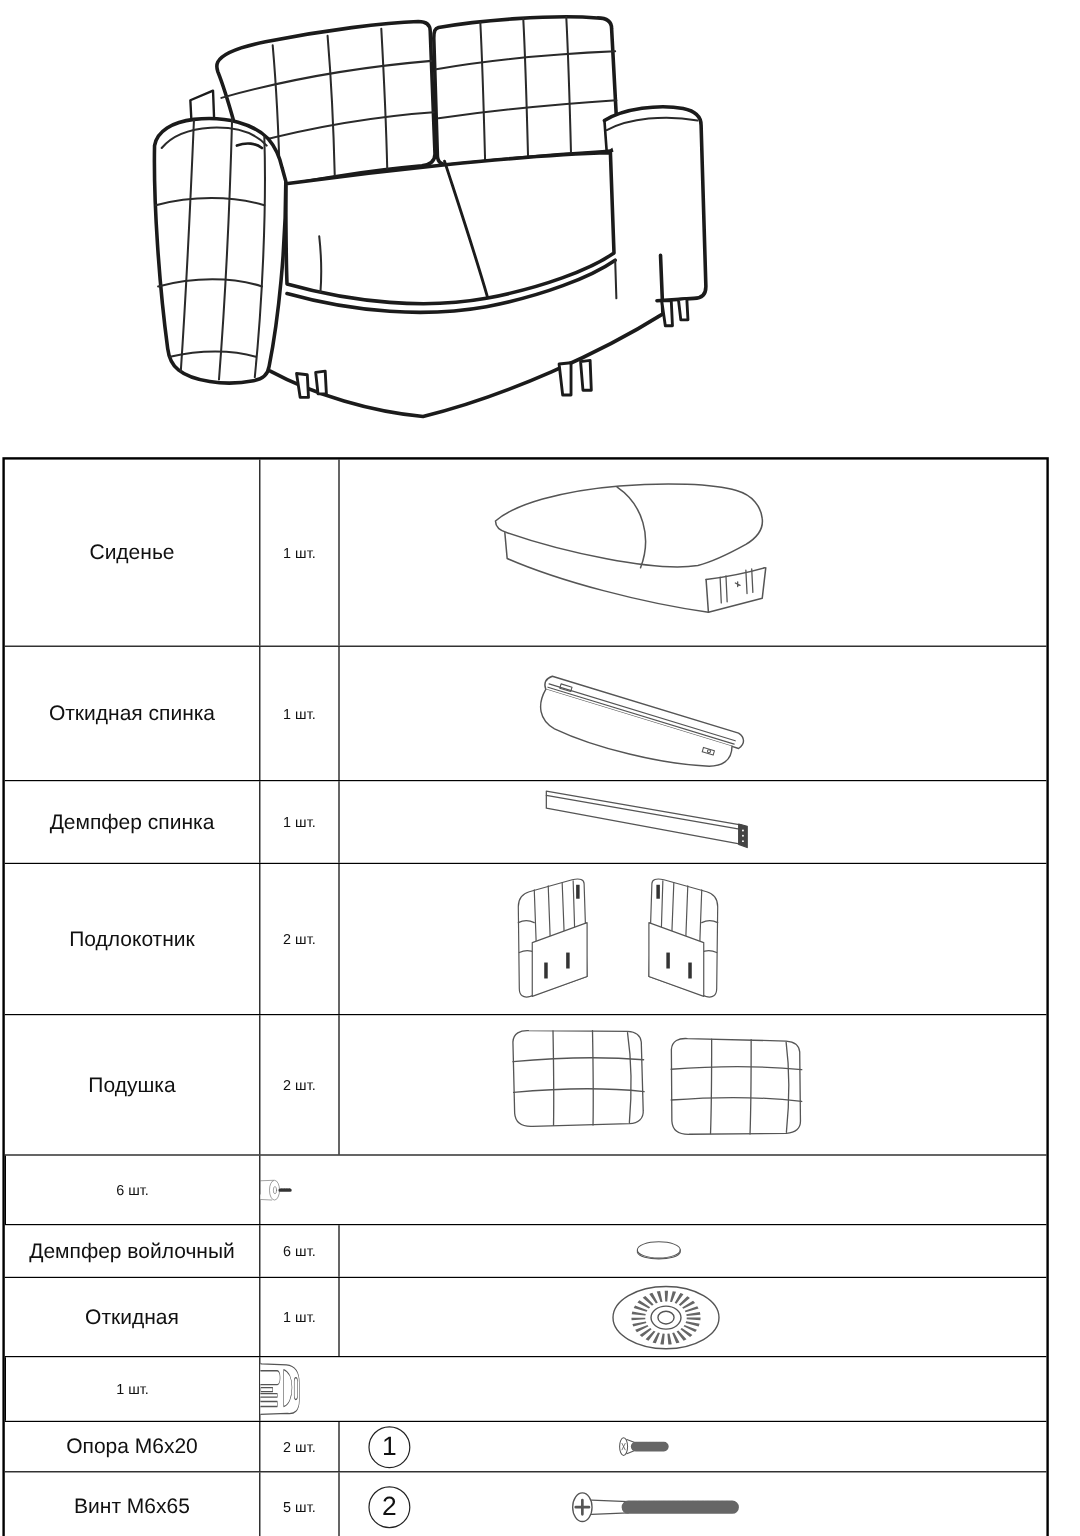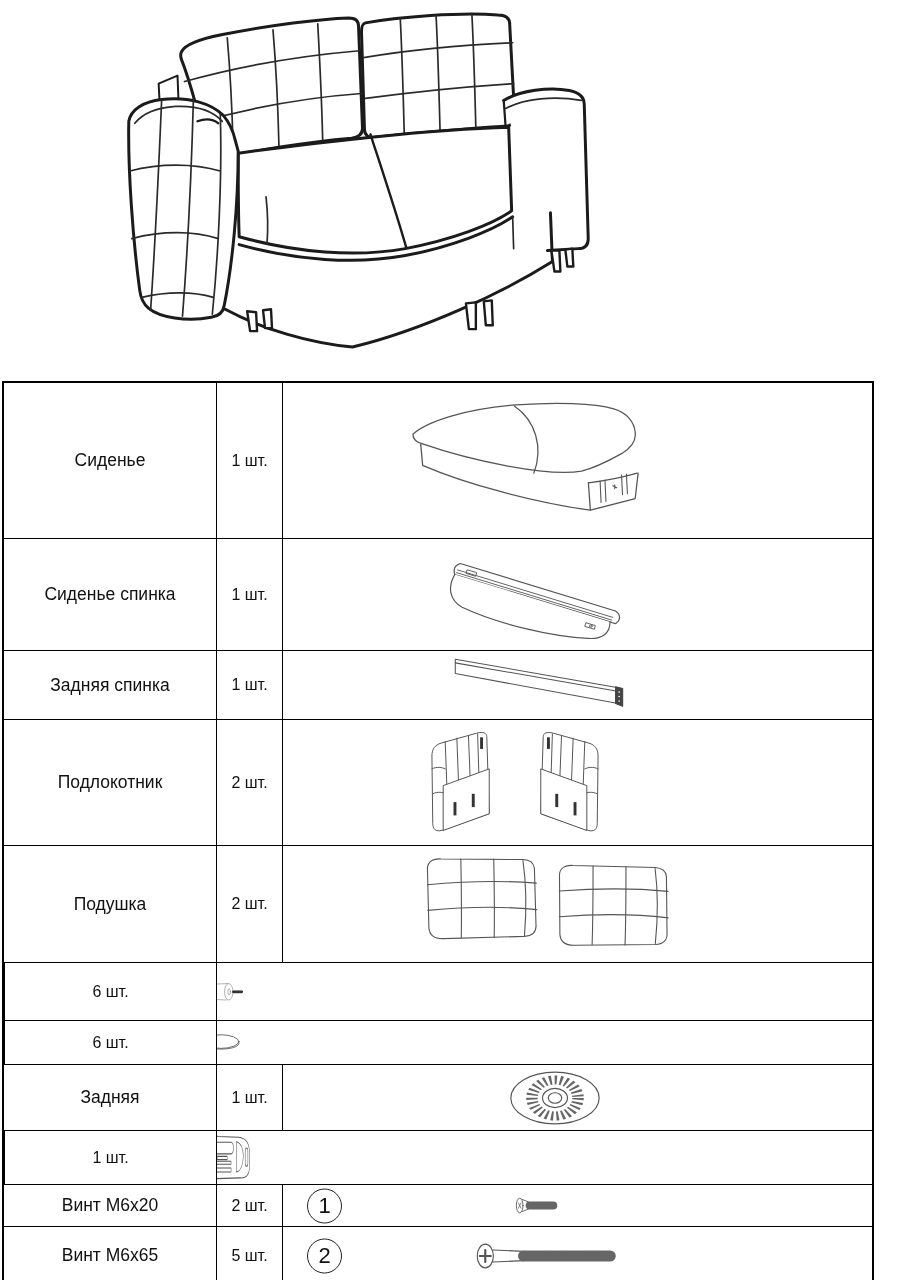--- a/index.html
+++ b/index.html
@@ -9,21 +9,21 @@
   }
   .hero{position:absolute;left:100px;top:2px;width:700px;height:358px}
   .parts-table{
     position:absolute;left:2px;top:381px;width:872px;
     border:2px solid #000;box-sizing:border-box;background:#fff;
   }
   .row{display:grid;grid-template-columns:212px 66px 1fr;box-sizing:border-box}
   .row + .row{border-top:1.5px solid #000}
   .cell{display:flex;align-items:center;justify-content:center;box-sizing:border-box;overflow:hidden}
   .cell.name{font-size:17.5px;text-align:center;padding:0 4px}
-  .cell.qty{border-left:1.5px solid #000;font-size:16px;white-space:nowrap}
+  .cell.qty{border-left:1.5px solid #000;font-size:12px;white-space:nowrap}
   .cell.img{border-left:1.5px solid #000;position:relative}
   .marker{
     position:absolute;left:24px;top:50%;transform:translateY(-50%);
     width:33px;height:33px;border:1.7px solid #222;border-radius:50%;
     display:flex;align-items:center;justify-content:center;
     font-size:22px;color:#111;background:#fff;
   }
   .marker:empty{display:none}
   svg{display:block}
 </style>
@@ -105,37 +105,37 @@
           <path d="M218,76 L219,96 M223,75 L224,95"></path>
           <path d="M209,87 l4,2 M211,86 l0,4"></path>
         </g>
         <path d="M4,34 C20,20 60,8 110,4 C150,1 190,2 210,8 C224,12 231,22 232,32 C233,40 228,48 218,54 C200,64 185,70 177,72 C140,78 60,60 14,44 C7,42 4,38 4,34 Z" fill="#fff"></path>
         <path d="M108,5 C130,20 138,48 128,74"></path>
       </svg>
     </div>
   </div>
 
   <div class="row" style="height:112px">
-    <div class="cell name">Сиденье спинка</div>
+    <div class="cell name">Откидная спинка</div>
     <div class="cell qty">1 шт.</div>
     <div class="cell img">
 
       <svg width="210" height="96" viewBox="0 0 230 105" fill="none" stroke="#555" stroke-width="1.3" stroke-linecap="round" stroke-linejoin="round" style="transform:translateX(-31px)">
         <path d="M20,18 L190,70 C196,74 196,80 190,84 L184,82 M20,18 C14,20 12,24 14,30 L184,82" fill="#fff"></path>
         <path d="M14,30 C6,44 8,58 22,66 C60,84 120,98 160,100 C175,101 184,95 184,82" fill="#fff"></path>
         <path d="M17,25 L187,77 M16,28 L186,80" stroke-width="1"></path>
         <path d="M28,25 l10,3 l-1.2,4 l-10,-3 z" stroke-width="1"></path>
         <path d="M158,83 l10,3 l-1.2,4 l-10,-3 z" stroke-width="1"></path>
         <circle cx="163" cy="86.5" r="1.4" stroke-width="1"></circle>
       </svg>
     </div>
   </div>
 
   <div class="row" style="height:69px">
-    <div class="cell name">Задняя спинка</div>
+    <div class="cell name">Демпфер спинка</div>
     <div class="cell qty">1 шт.</div>
     <div class="cell img">
 
       <svg width="205" height="62" viewBox="0 0 230 70" fill="none" stroke="#555" stroke-width="1.2" stroke-linecap="round" stroke-linejoin="round" style="transform:translateX(-31px)">
         <path d="M12,6 L196,38 L196,56 L12,22 Z" fill="#fff"></path>
         <path d="M12,10 L195,42"></path>
         <path d="M193,37 L201,39 L201,59 L193,56 Z" fill="#444" stroke="#444"></path>
         <g fill="#fff" stroke="none">
           <circle cx="197" cy="43" r="0.9"></circle>
             <circle cx="197" cy="48" r="0.9"></circle>
@@ -204,32 +204,33 @@
       <svg width="150" height="46" viewBox="0 0 170 52" fill="none" stroke="#555" stroke-width="1.2" stroke-linecap="round" stroke-linejoin="round" style="transform:translateX(-28px)">
         <path d="M18,7 L102,4 M18,7 C12,7 10,10 9,15 L7,34 C6,40 9,43 15,43 L98,47" fill="#fff"></path>
         <ellipse cx="104" cy="25.5" rx="11" ry="21.5" fill="#fff"></ellipse>
         <ellipse cx="105" cy="25.5" rx="3.5" ry="8"></ellipse>
         <line x1="116" y1="25.5" x2="138" y2="25.5" stroke="#333" stroke-width="7" stroke-dasharray="2 1.6"></line>
       </svg>
     </div>
   </div>
 
   <div class="row" style="height:44px">
+    <div class="cell name">Демпфер войлочный</div>
     <div class="cell qty">6 шт.</div>
     <div class="cell img">
 
       <svg width="46" height="20" viewBox="0 0 64 28" fill="none" stroke="#555" stroke-width="1.2" stroke-linecap="round" style="transform:translateX(-29px)">
         <ellipse cx="32" cy="12" rx="25" ry="9.5" fill="#fff"></ellipse>
         <path d="M7,12 v3 C10,25 54,25 57,15 v-3"></path>
       </svg>
     </div>
   </div>
 
   <div class="row" style="height:66px">
-    <div class="cell name">Задняя</div>
+    <div class="cell name">Откидная</div>
     <div class="cell qty">1 шт.</div>
     <div class="cell img">
 
       <svg width="96" height="58" viewBox="0 0 100 60" fill="none" stroke="#555" stroke-width="1.2" style="transform:translateX(-23px)">
         <ellipse cx="50" cy="30" rx="46" ry="27" fill="#fff"></ellipse>
         <g transform="translate(50,30) scale(1,0.78)">
           <circle r="24" stroke="#666" stroke-width="12" stroke-dasharray="2.4 3.2" fill="none"></circle>
         </g>
         <ellipse cx="50" cy="30" rx="13" ry="10" fill="#fff"></ellipse>
         <ellipse cx="50" cy="30" rx="7" ry="5.5"></ellipse>
@@ -251,21 +252,21 @@
         <rect x="147" y="17" width="7" height="22" rx="3.5" fill="#fff"></rect>
         <path d="M36,13 l8,5 l-4,6 l-8,-5 z" stroke-width="1"></path>
         <path d="M40,30 l10,8" stroke-width="3" stroke-dasharray="2 1.5"></path>
         <circle cx="50" cy="42" r="3.2" stroke-width="1"></circle>
         <circle cx="56" cy="48" r="1.4" fill="#555" stroke="none"></circle>
       </svg>
     </div>
   </div>
 
   <div class="row" style="height:42px">
-    <div class="cell name">Винт М6х20</div>
+    <div class="cell name">Опора М6х20</div>
     <div class="cell qty">2 шт.</div>
     <div class="cell img">
       <div class="marker">1</div>
       <svg width="60" height="23" viewBox="0 0 90 34" fill="none" stroke="#555" stroke-width="1.3" stroke-linecap="round" style="transform:translateX(-35px)">
         <ellipse cx="10" cy="17" rx="5" ry="11" fill="#fff"></ellipse>
         <path d="M8,13 l4,8 M12,13 l-4,8" stroke-width="1"></path>
         <path d="M14,8 L24,12 M14,26 L24,22"></path>
         <line x1="25" y1="17" x2="62" y2="17" stroke="#666" stroke-width="12" stroke-dasharray="1.8 2.4"></line>
       </svg>
     </div>

